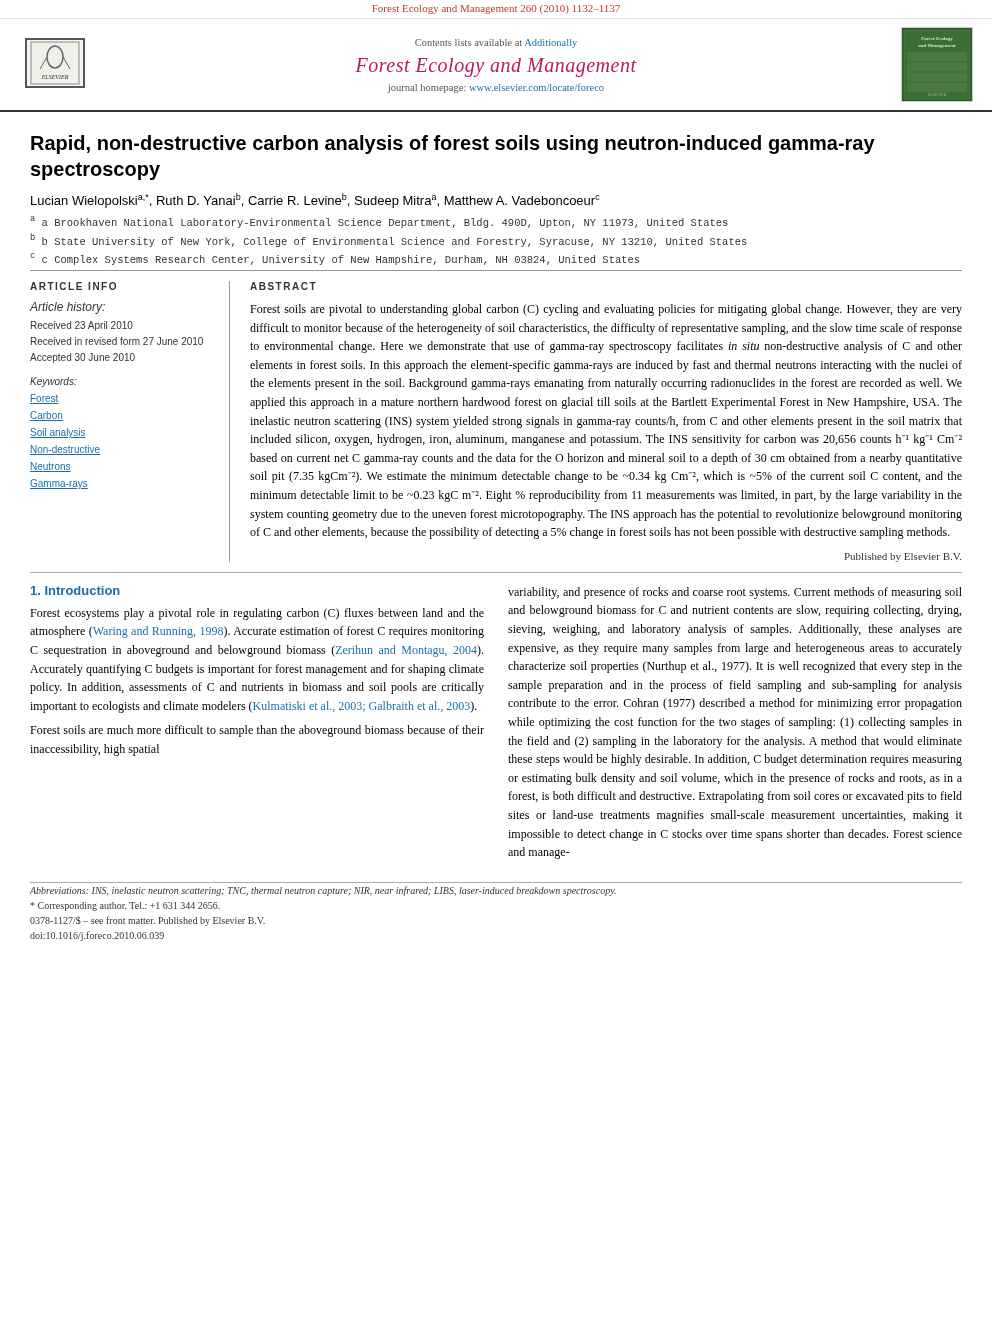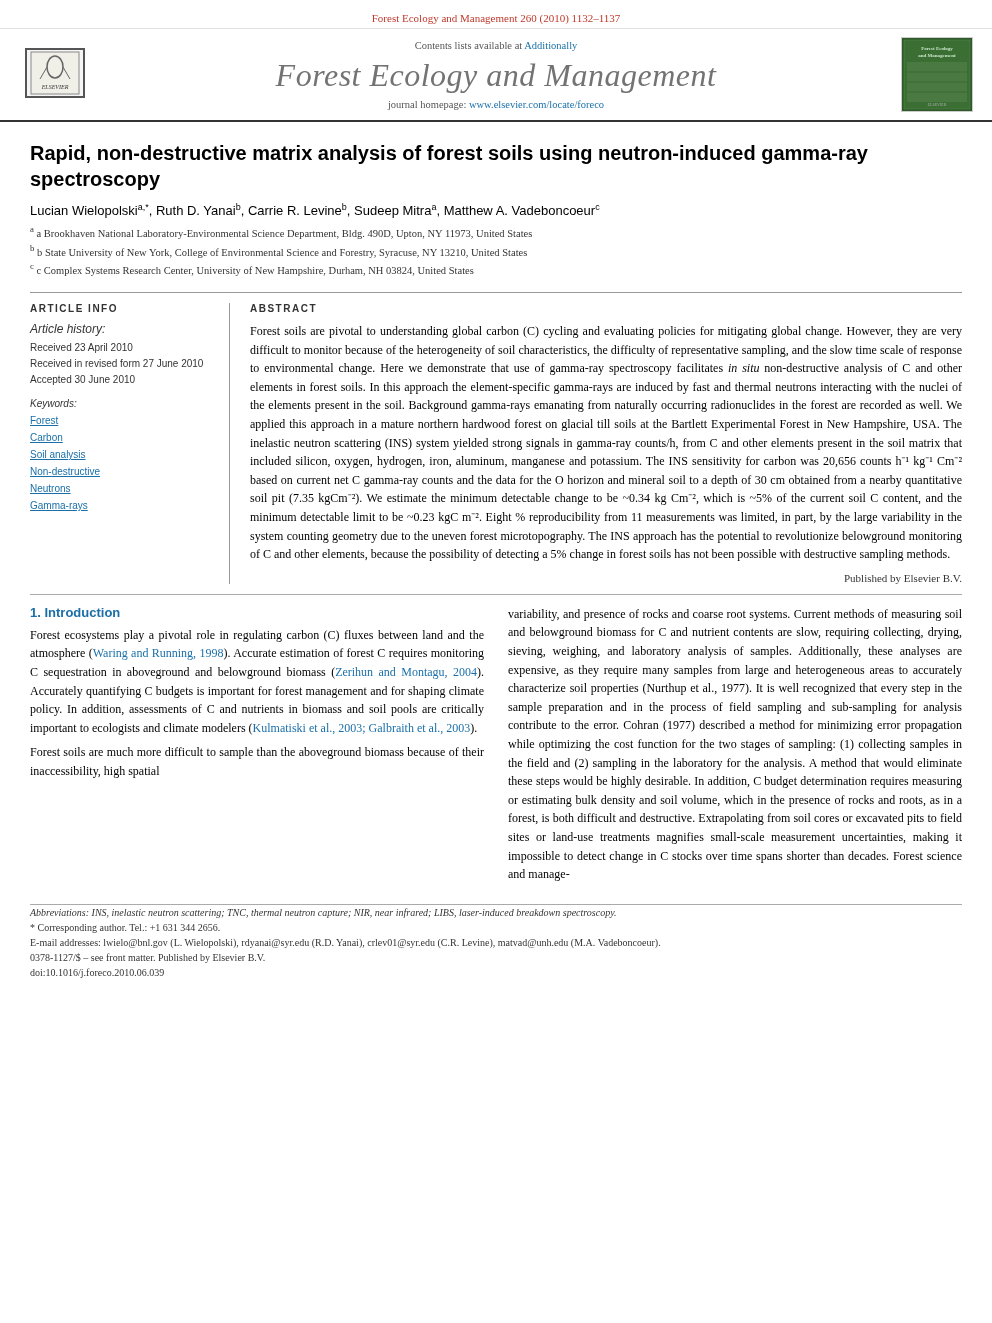--- a/index.html
+++ b/index.html
@@ -8,21 +8,21 @@
       font-size: 13px;
       background: #fff;
       color: #000;
       width: 992px;
     }
 
     
     .top-bar {
       background: #fff;
       text-align: center;
-      padding: 12px 0 4px 0;
+      padding: 2px 0 4px 0;
       font-size: 11px;
       color: #c0392b;
       border-bottom: 1px solid #e0e0e0;
     }
 
     
     .journal-header {
       display: flex;
       align-items: stretch;
       border-bottom: 2px solid #333;
@@ -65,22 +65,22 @@
     .contents-line {
       font-size: 10.5px;
       color: #555;
       margin-bottom: 6px;
     }
     .sciencedirect-link {
       color: #1a6fa8;
       text-decoration: none;
     }
     .journal-title-main {
-      font-size: 32px;
-      color: #737373;
+      font-size: 20px;
+      color: #be185d;
       font-style: italic;
       font-weight: normal;
       margin-bottom: 5px;
       letter-spacing: 0.5px;
       text-align: right;
     }
     .journal-homepage-line {
       font-size: 10.5px;
       color: #555;
     }
@@ -132,23 +132,23 @@
     }
     .sup {
       font-size: 9px;
       vertical-align: super;
     }
 
     
     .affiliations {
       font-size: 10.5px;
       color: #333;
-      margin-bottom: 14px;
+      margin-bottom: 2px;
       line-height: 1.5;
-      font-family: Liberation Serif, serif;
+      font-family: Liberation Mono, monospace;
     }
 
     
     .two-col {
       display: flex;
       gap: 20px;
       border-top: 1px solid #999;
       padding-top: 10px;
       margin-bottom: 0;
     }
@@ -320,21 +320,21 @@
         <line x1="5" y1="44" x2="65" y2="44" stroke="#2d5a27" stroke-width="0.5"></line>
         <line x1="5" y1="54" x2="65" y2="54" stroke="#2d5a27" stroke-width="0.5"></line>
         <text x="35" y="68" text-anchor="middle" font-size="4" fill="#aaa">ELSEVIER</text>
       </svg>
     </div>
   </div>
 </div>
 
 <div class="main-content">
 
-  <div class="article-title">Rapid, non-destructive matrix analysis of forest soils using neutron-induced gamma-ray spectroscopy</div>
+  <div class="article-title">Rapid, non-destructive carbon analysis of forest soils using neutron-induced gamma-ray spectroscopy</div>
 
   <div class="authors">
     Lucian Wielopolski<span class="sup">a,*</span>, Ruth D. Yanai<span class="sup">b</span>, Carrie R. Levine<span class="sup">b</span>, Sudeep Mitra<span class="sup">a</span>, Matthew A. Vadeboncoeur<span class="sup">c</span>
   </div>
 
   <div class="affiliations">
     <div><sup>a</sup> <span>a  Brookhaven National Laboratory-Environmental Science Department, Bldg. 490D, Upton, NY 11973, United States</span></div>
     <div><sup>b</sup> <span>b  State University of New York, College of Environmental Science and Forestry, Syracuse, NY 13210, United States</span></div>
     <div><sup>c</sup> <span>c  Complex Systems Research Center, University of New Hampshire, Durham, NH 03824, United States</span></div>
   </div>
@@ -384,23 +384,20 @@
       </div>
     </div>
   </div>
 
   <div class="footer-area">
     <div class="abbrev-line">Abbreviations: INS, inelastic neutron scattering; TNC, thermal neutron capture; NIR, near infrared; LIBS, laser-induced breakdown spectroscopy.</div>
     <div class="corr-line">
       <span>* Corresponding author. Tel.: +1 631 344 2656.</span>
     </div>
     <div class="corr-line">
-      <span>E-mail addresses:</span> <span>lwielo@bnl.gov (L. Wielopolski), rdyanai@syr.edu (R.D. Yanai), crlev01@syr.edu (C.R. Levine), matvad@unh.edu (M.A. Vadeboncoeur).</span>
-    </div>
-    <div class="corr-line">
       <span>0378-1127/$ – see front matter. Published by Elsevier B.V.</span>
     </div>
     <div class="corr-line">
       <span>doi:10.1016/j.foreco.2010.06.039</span>
     </div>
   </div>
 
 </div>
 
 </body></html>

